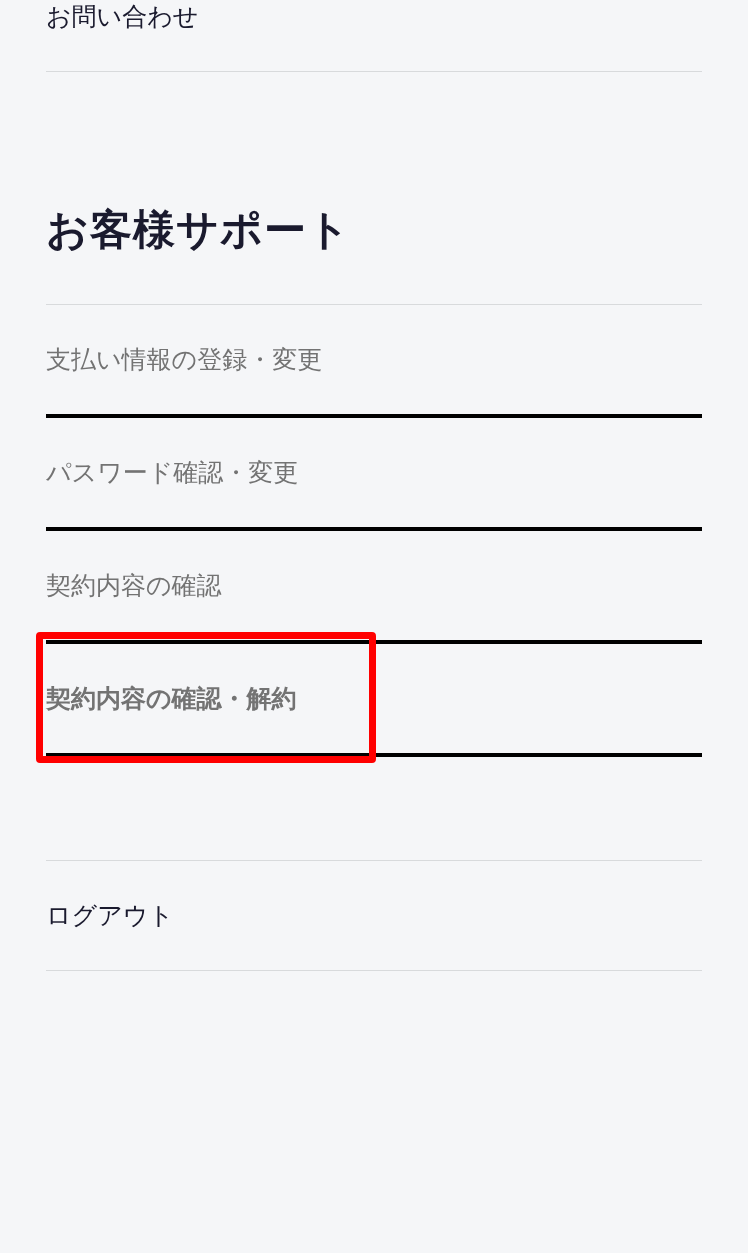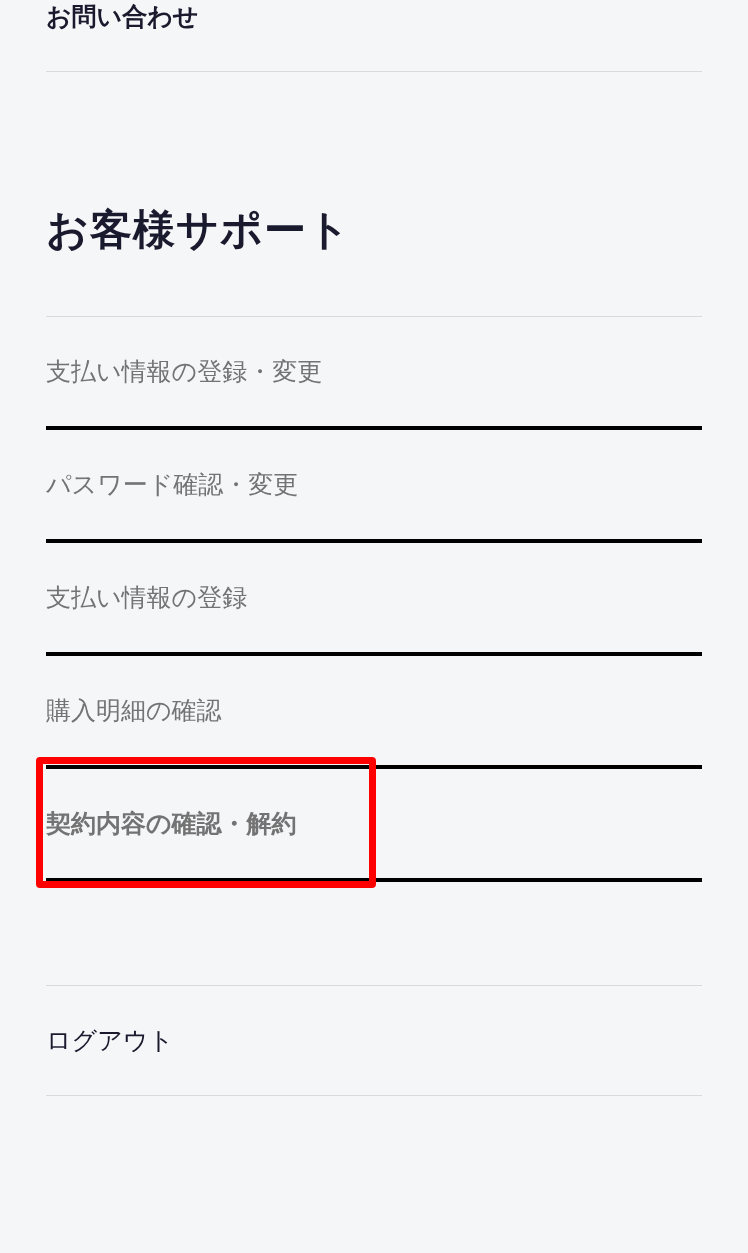--- a/index.html
+++ b/index.html
@@ -23,30 +23,30 @@
       padding: 38px 0;
       border-bottom: 4px solid #000000;
       cursor: pointer;
       color: #737373;
     }
     .menu-item-top {
       padding-top: 0;
       padding-bottom: 38px;
       border-bottom: 1px solid #d8dadc;
       font-size: 25px;
-      font-weight: 700;
+      font-weight: 400;
       cursor: pointer;
       color: #1a1a2e;
     }
     .section-heading {
       font-size: 42px;
       font-weight: 600;
       color: #1a1a2e;
       padding-top: 130px;
-      padding-bottom: 58px;
+      padding-bottom: 46px;
       border-bottom: 1px solid #d8dadc;
       letter-spacing: 1px;
     }
     .highlighted {
       position: relative;
       font-weight: bold;
     }
     .highlight-box {
       position: absolute;
       border: 7px solid #ff0000;
@@ -73,22 +73,21 @@
 </head>
 <body>
 
 <div class="container">
   <div class="menu-item-top">お問い合わせ</div>
 
   <h2 class="section-heading">お客様サポート</h2>
 
   <div class="menu-item">支払い情報の登録・変更</div>
   <div class="menu-item">パスワード確認・変更</div>
-  <div class="menu-item">支払い情報の登録</div>
-  <div class="menu-item">購入明細の確認</div>
+  <div class="menu-item">契約内容の確認</div>
   <div class="menu-item highlighted">
     <span>契約内容の確認・解約</span>
     <div class="highlight-box"></div>
   </div>
 
   <div class="spacer"></div>
 
   <div class="menu-item-last">ログアウト</div>
 </div>
 

